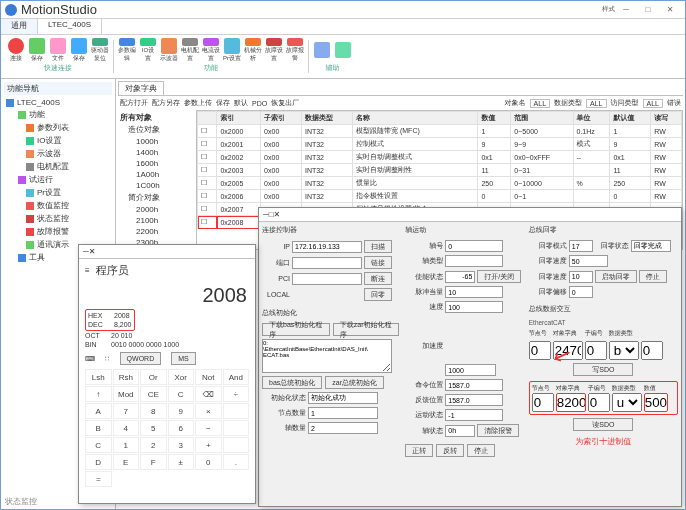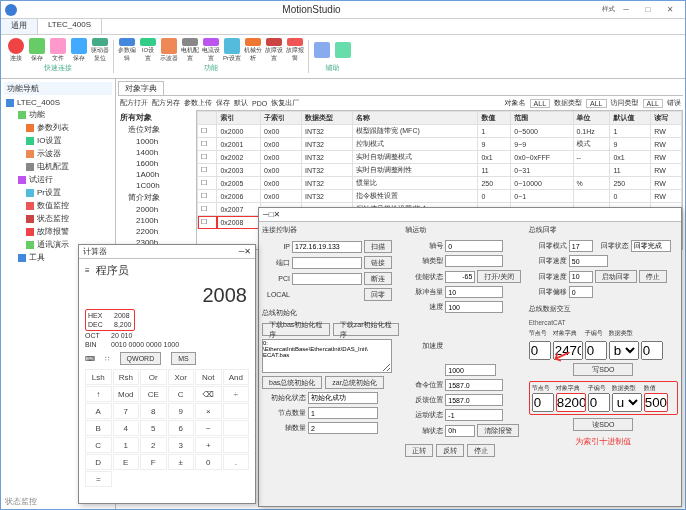--- a/index.html
+++ b/index.html
@@ -1,20 +1,20 @@
 <!DOCTYPE html>
 <html><head>
 <meta charset="utf-8">
 <style>
 * { box-sizing: border-box; margin: 0; padding: 0; font-family: "Microsoft YaHei", Arial, sans-serif; }
 body { background: #f2f2f2; width: 686px; height: 510px; overflow: hidden; font-size: 8px; color: #333; }
 .main-window { width: 100%; height: 100%; background: #fff; border: 1px solid #6c9fd8; display: flex; flex-direction: column; }
 .titlebar { background: #fff; height: 18px; display: flex; align-items: center; padding: 0 4px; border-bottom: 1px solid #d0d0d0; }
 .titlebar .logo { width: 12px; height: 12px; background: #3a7bd5; border-radius: 50%; margin-right: 4px; }
-.titlebar .title { flex: 1; text-align: center; font-size: 10px; color: #333; }
+.titlebar .title { flex: 1; font-size: 13px; color: #333; }
 .winbtn { width: 22px; height: 14px; display: flex; align-items: center; justify-content: center; color: #666; }
 .tabbar { background: #fff; height: 16px; display: flex; border-bottom: 1px solid #d0d0d0; }
 .tab { padding: 1px 10px; font-size: 8px; border-right: 1px solid #d0d0d0; }
 .tab.active { background: #f0f6fd; }
 .ribbon { background: #fff; height: 44px; display: flex; border-bottom: 1px solid #c0c0c0; padding: 3px 6px; gap: 2px; }
 .ribbon-group { display: flex; flex-direction: column; align-items: center; }
 .ribbon-icons { display: flex; gap: 3px; }
 .ribbon-icon { width: 18px; height: 24px; display: flex; flex-direction: column; align-items: center; justify-content: center; }
 .ribbon-icon .ico { width: 16px; height: 16px; border-radius: 2px; }
 .ribbon-icon .lbl { font-size: 6px; color: #444; line-height: 8px; text-align: center; }
@@ -542,21 +542,20 @@
       </div>
       <div style="text-align:center"><span class="btn" style="width:60px;justify-content:center">读SDO</span></div>
       <div class="red-text" style="text-align:center;margin-top:2px">为索引十进制值</div>
     </div>
   </div>
   <span class="arrow" style="right:110px;top:135px;transform:rotate(200deg)">↗</span>
 </div>
 
 <div class="dialog calc">
   <div class="dtb">
-      <span class="t">计算器</span>
     <span>─</span>
     <span>✕</span>
   </div>
   <div class="calc-body">
     <div style="display:flex;align-items:center;gap:6px">
         <span>≡</span>
         <span style="font-size:11px">程序员</span>
       </div>
     <div class="calc-display">2008</div>
     <div class="redbox" style="padding:1px 2px;display:inline-block">

